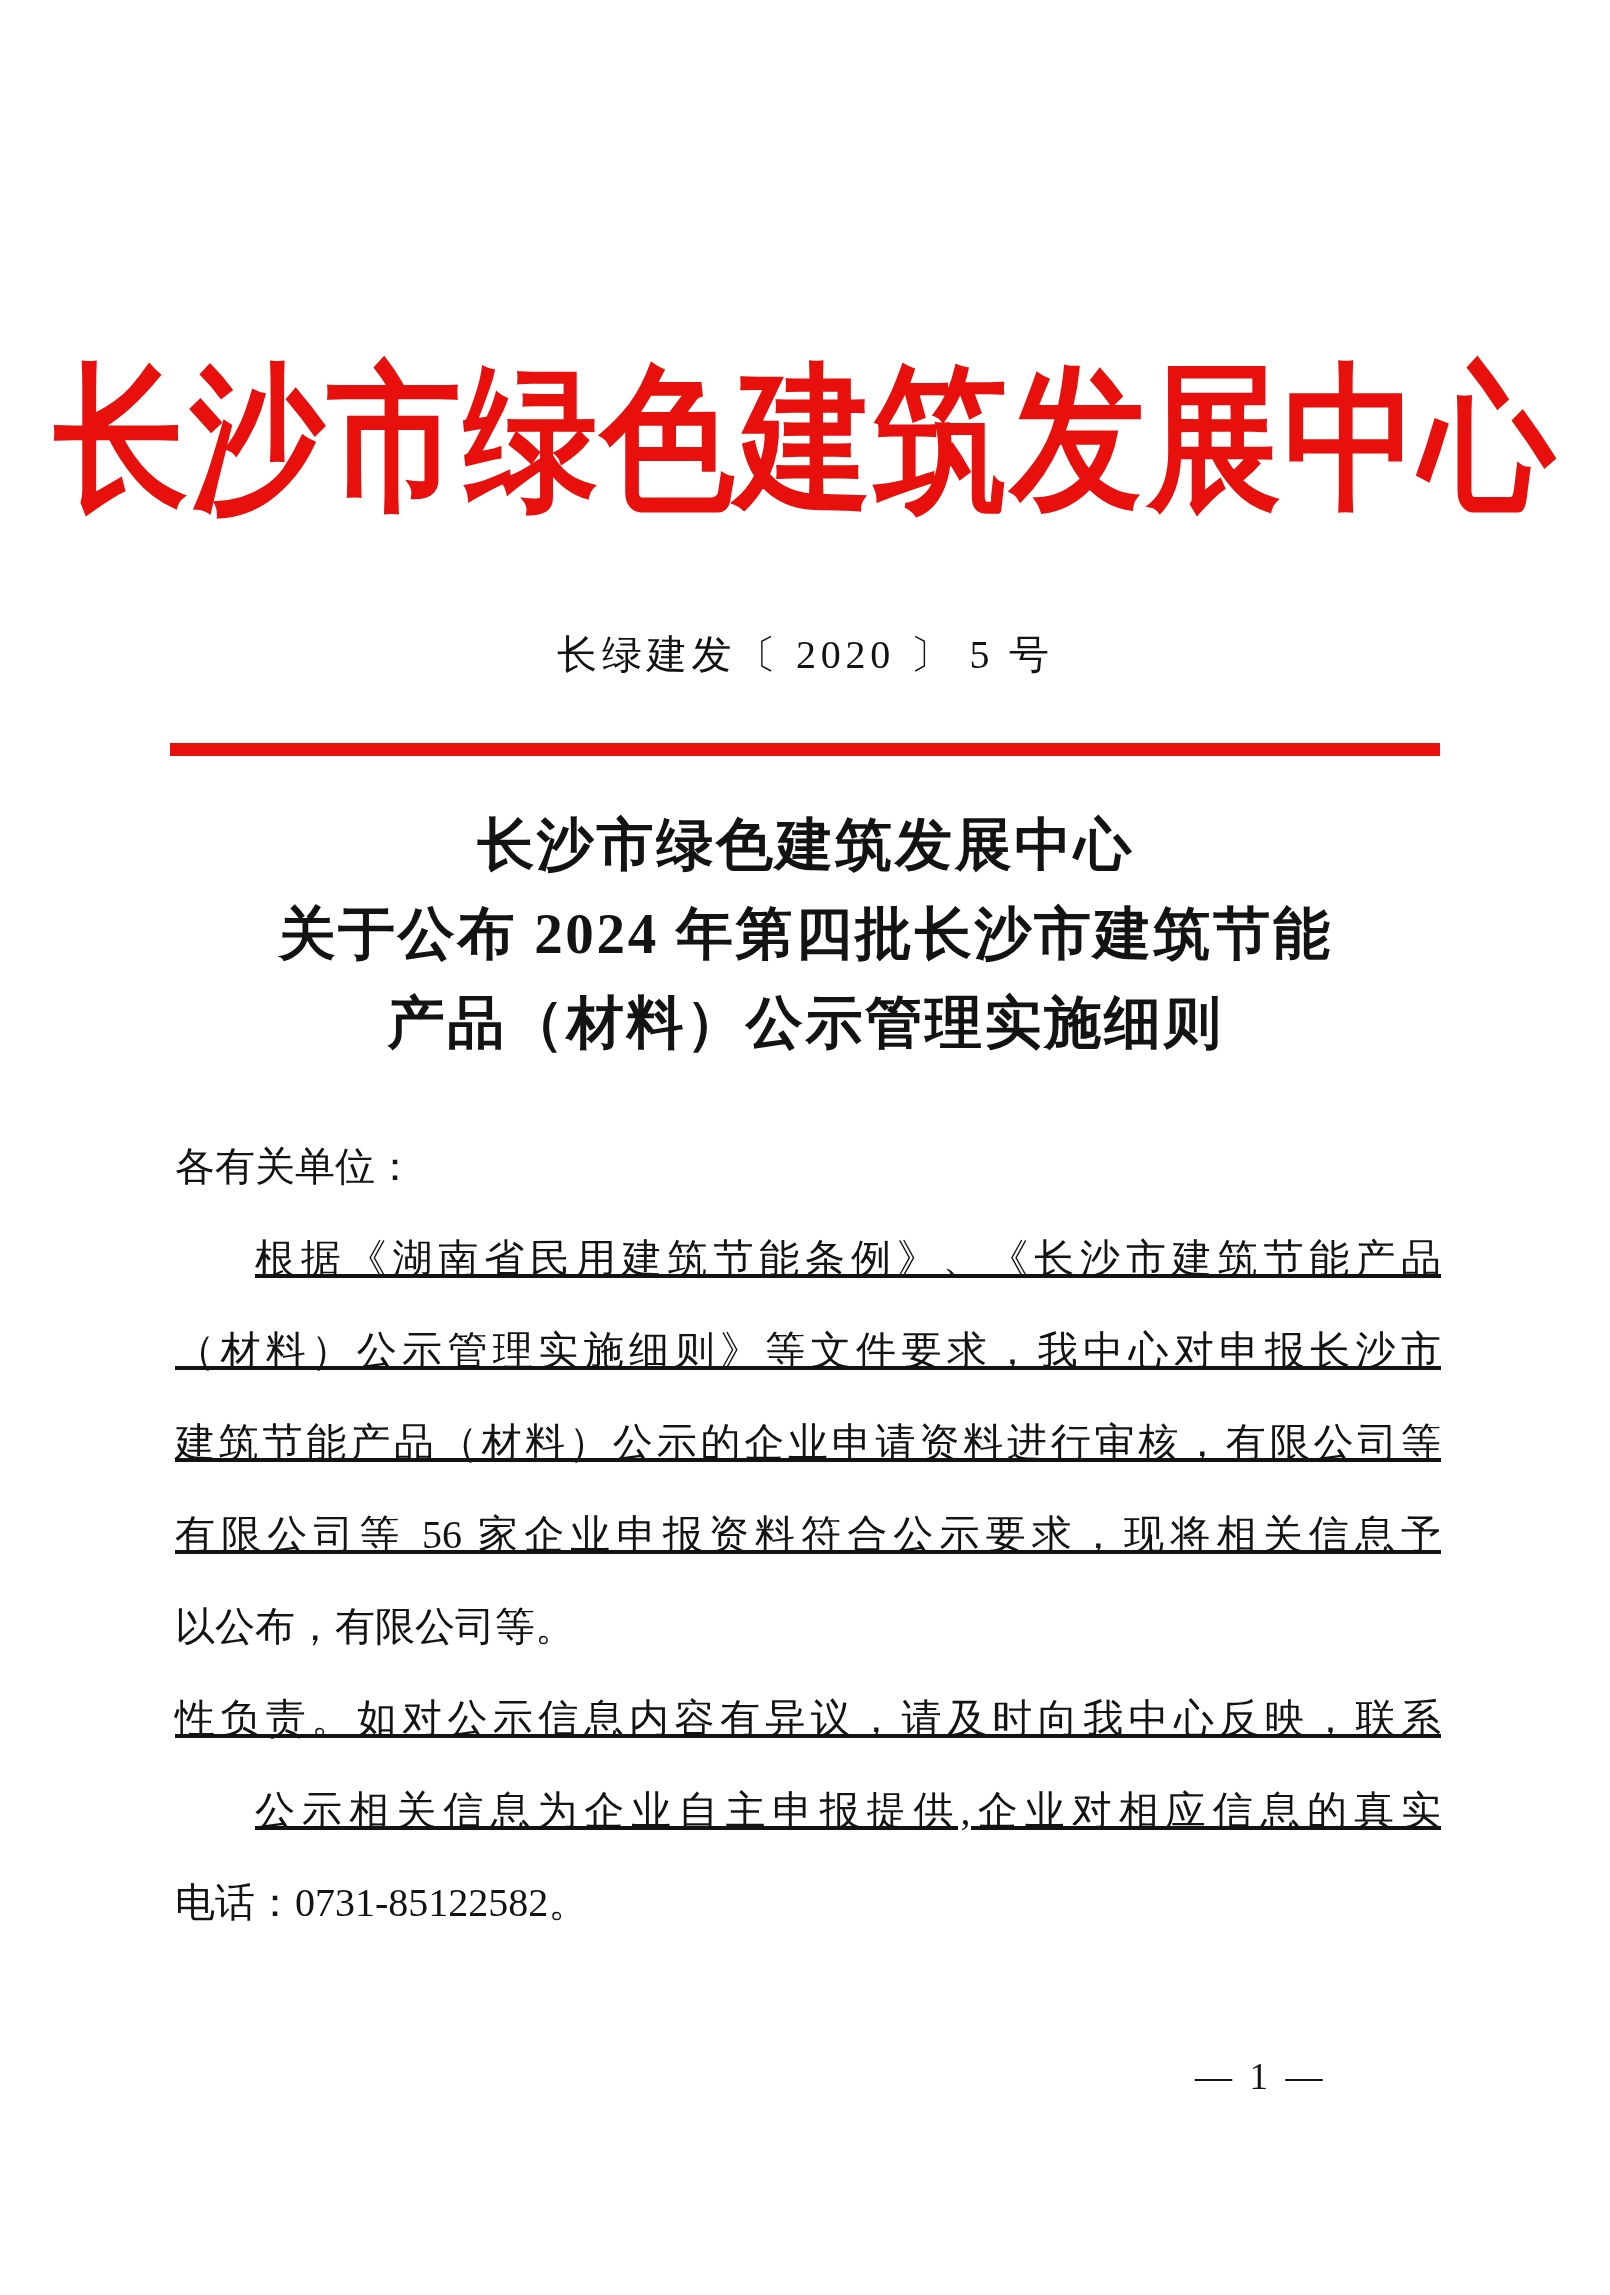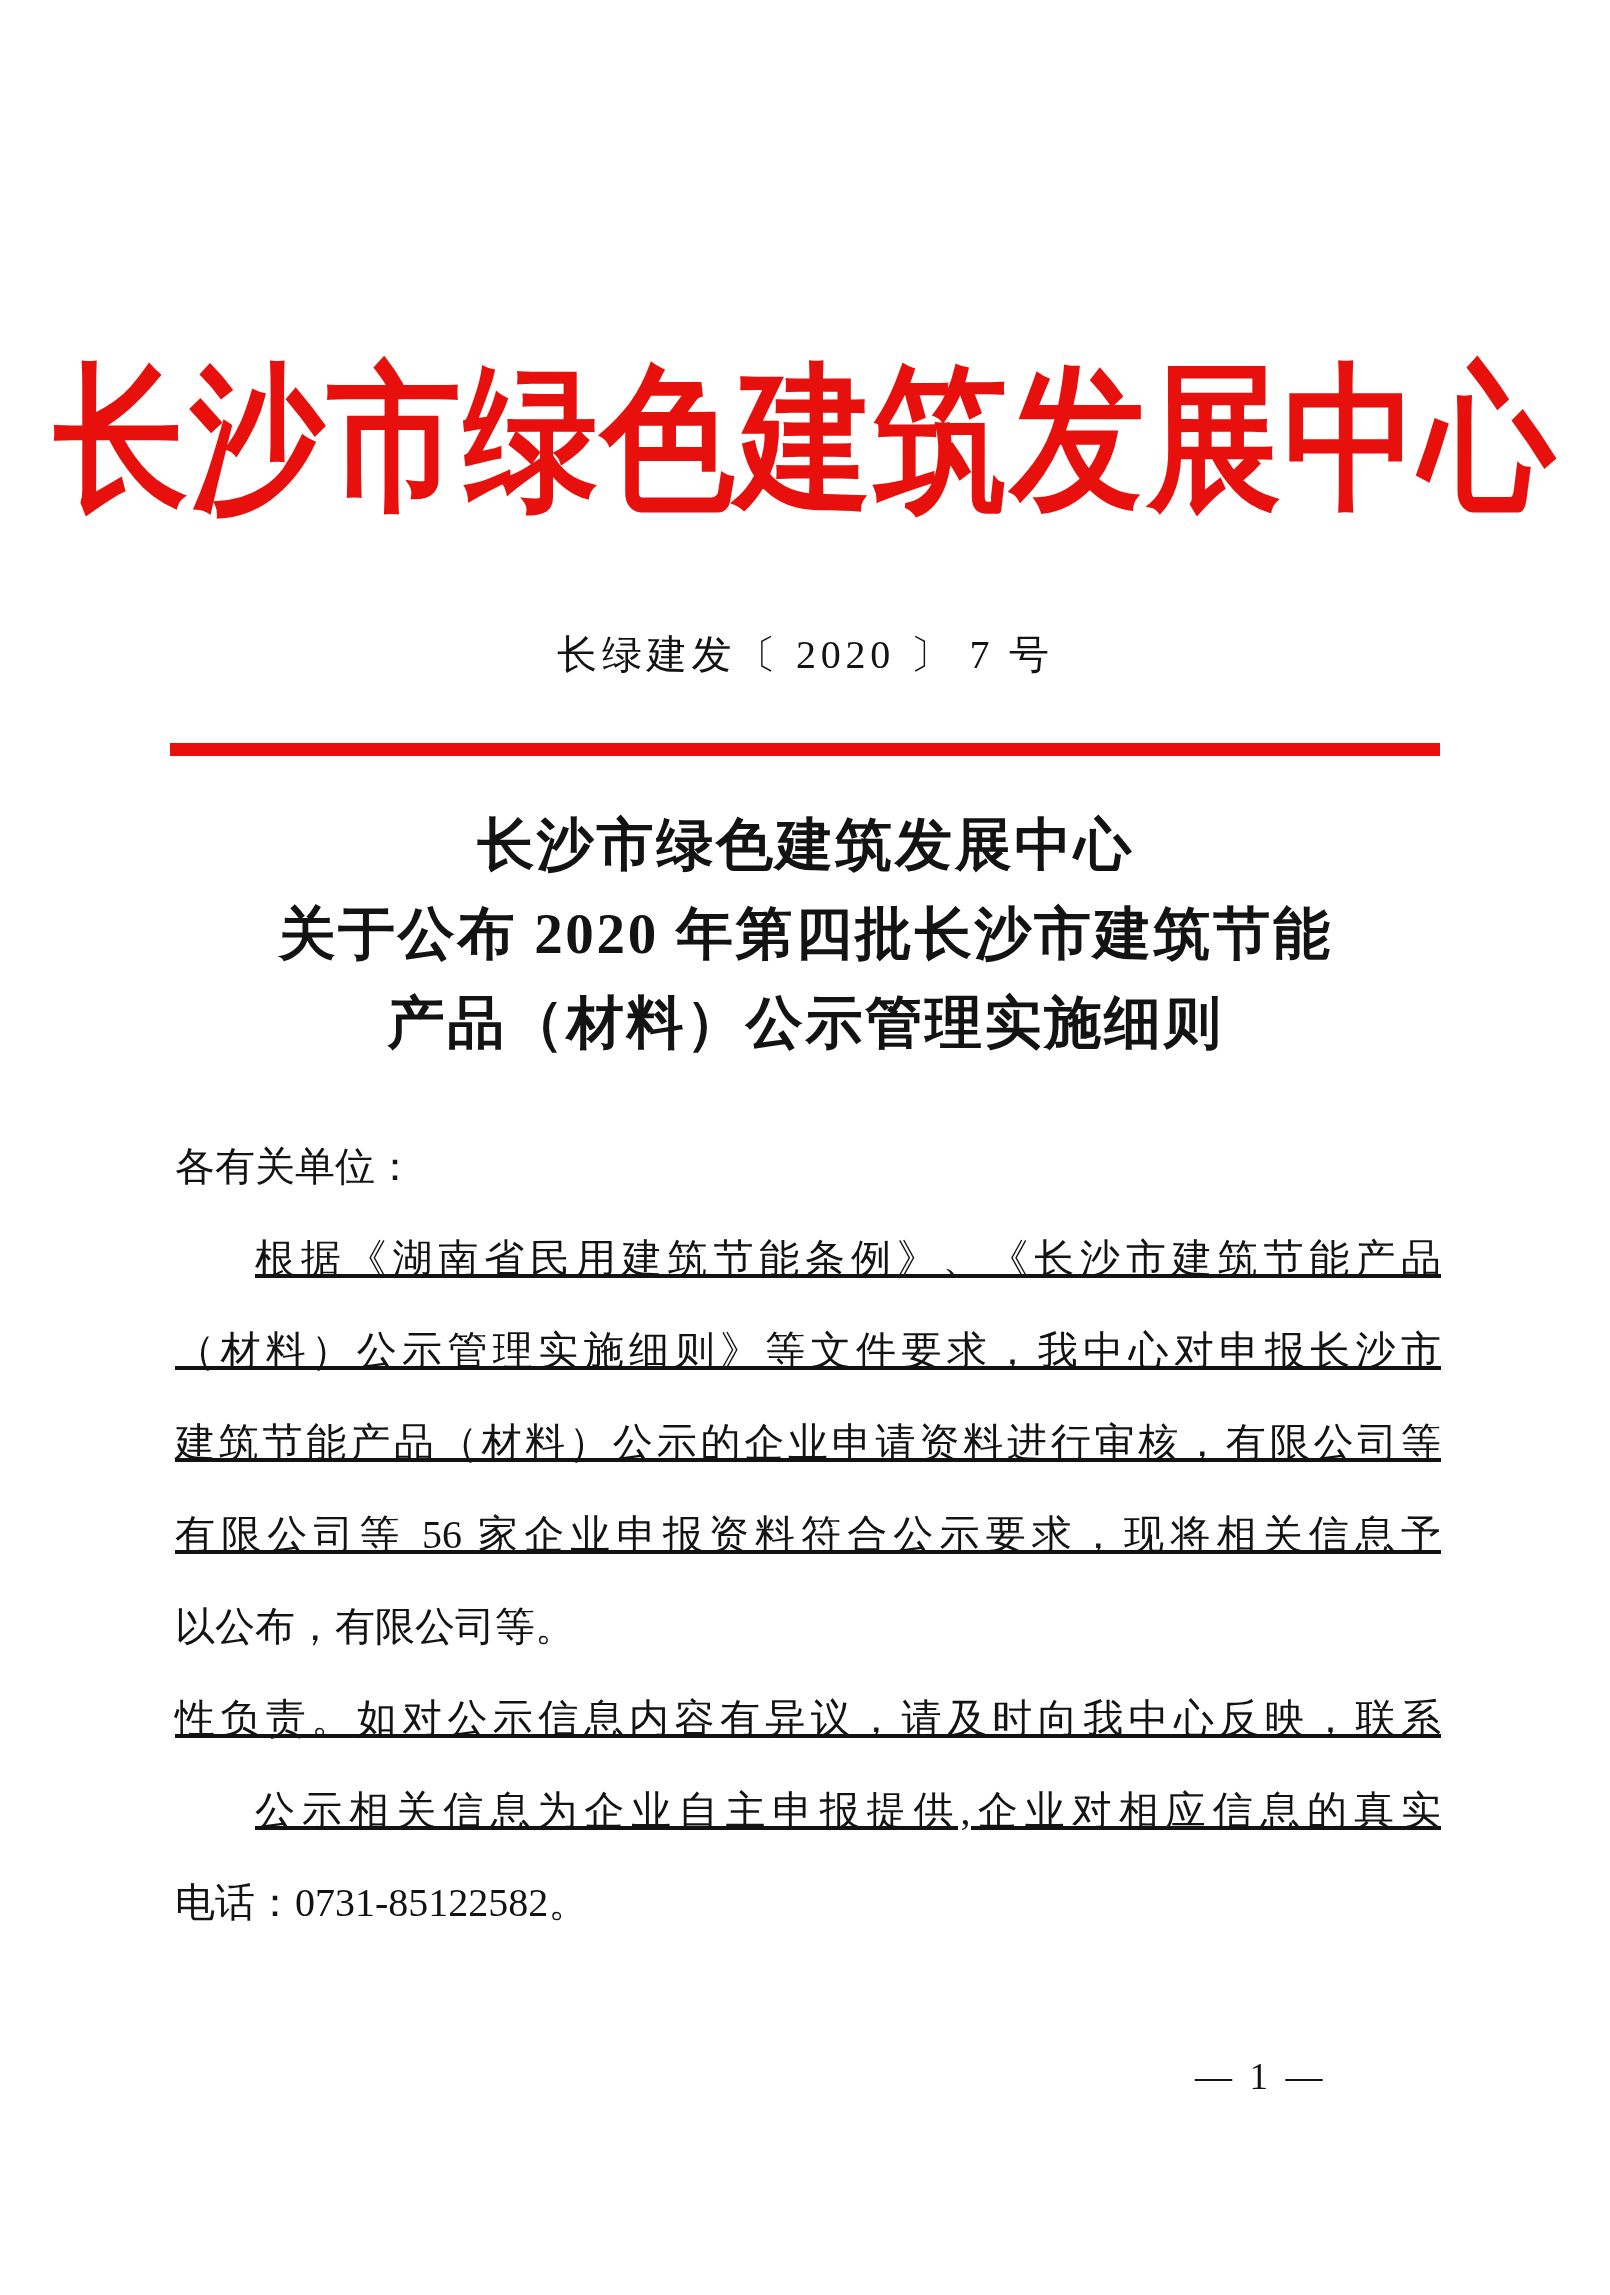--- a/index.html
+++ b/index.html
@@ -91,27 +91,27 @@
     white-space: nowrap;
   }
 </style>
 </head>
 <body>
 
 <div class="page">
 
   <div class="agency">长沙市绿色建筑发展中心</div>
 
-  <div class="doc-no">长绿建发〔 2020 〕 7 号</div>
+  <div class="doc-no">长绿建发〔 2020 〕 5 号</div>
 
   <div class="red-line"></div>
 
   <div class="title-block">
     <div class="t-line">长沙市绿色建筑发展中心</div>
-    <div class="t-line">关于公布 2020 年第四批长沙市建筑节能</div>
+    <div class="t-line">关于公布 2024 年第四批长沙市建筑节能</div>
     <div class="t-line">产品（材料）公示管理实施细则</div>
   </div>
 
   <div class="body">
     <div class="b-line">各有关单位：</div>
 
     <div class="b-line jz indent">根据《湖南省民用建筑节能条例》、《长沙市建筑节能产品</div>
     <div class="b-line jz">（材料）公示管理实施细则》等文件要求，我中心对申报长沙市</div>
     <div class="b-line jz">建筑节能产品（材料）公示的企业申请资料进行审核，有限公司等</div>
     <div class="b-line jz">有限公司等 56 家企业申报资料符合公示要求，现将相关信息予</div>

